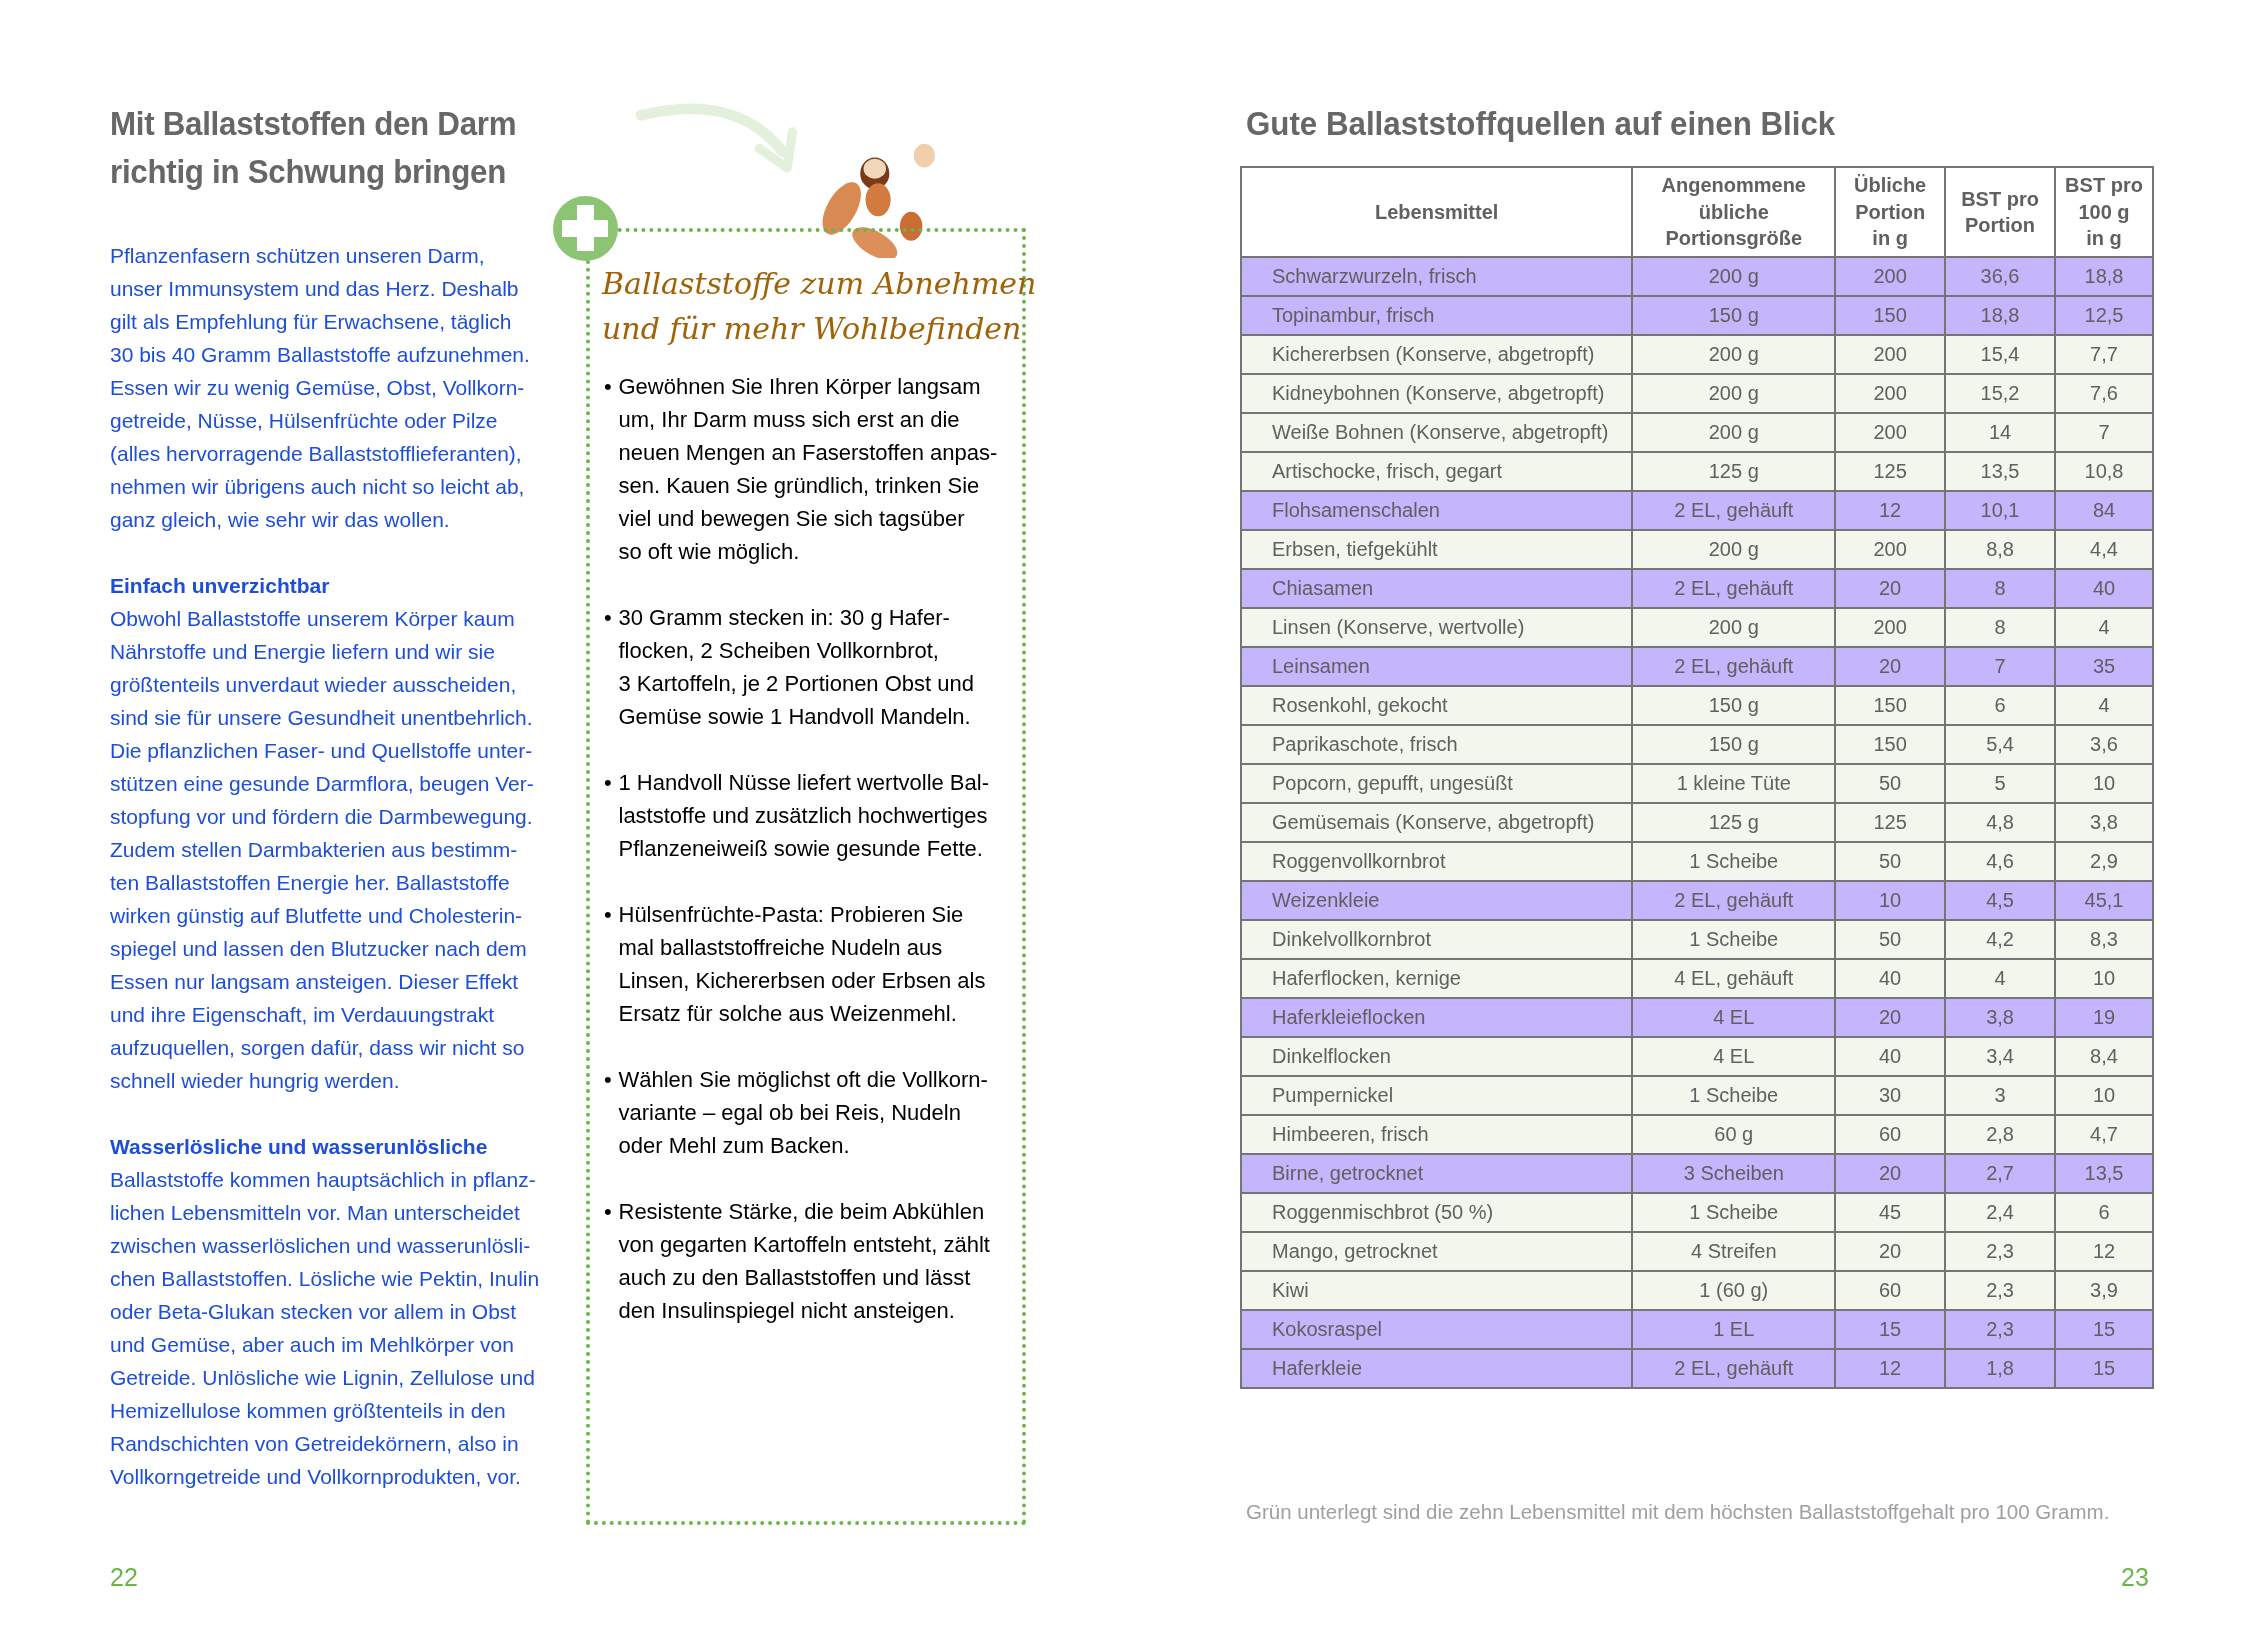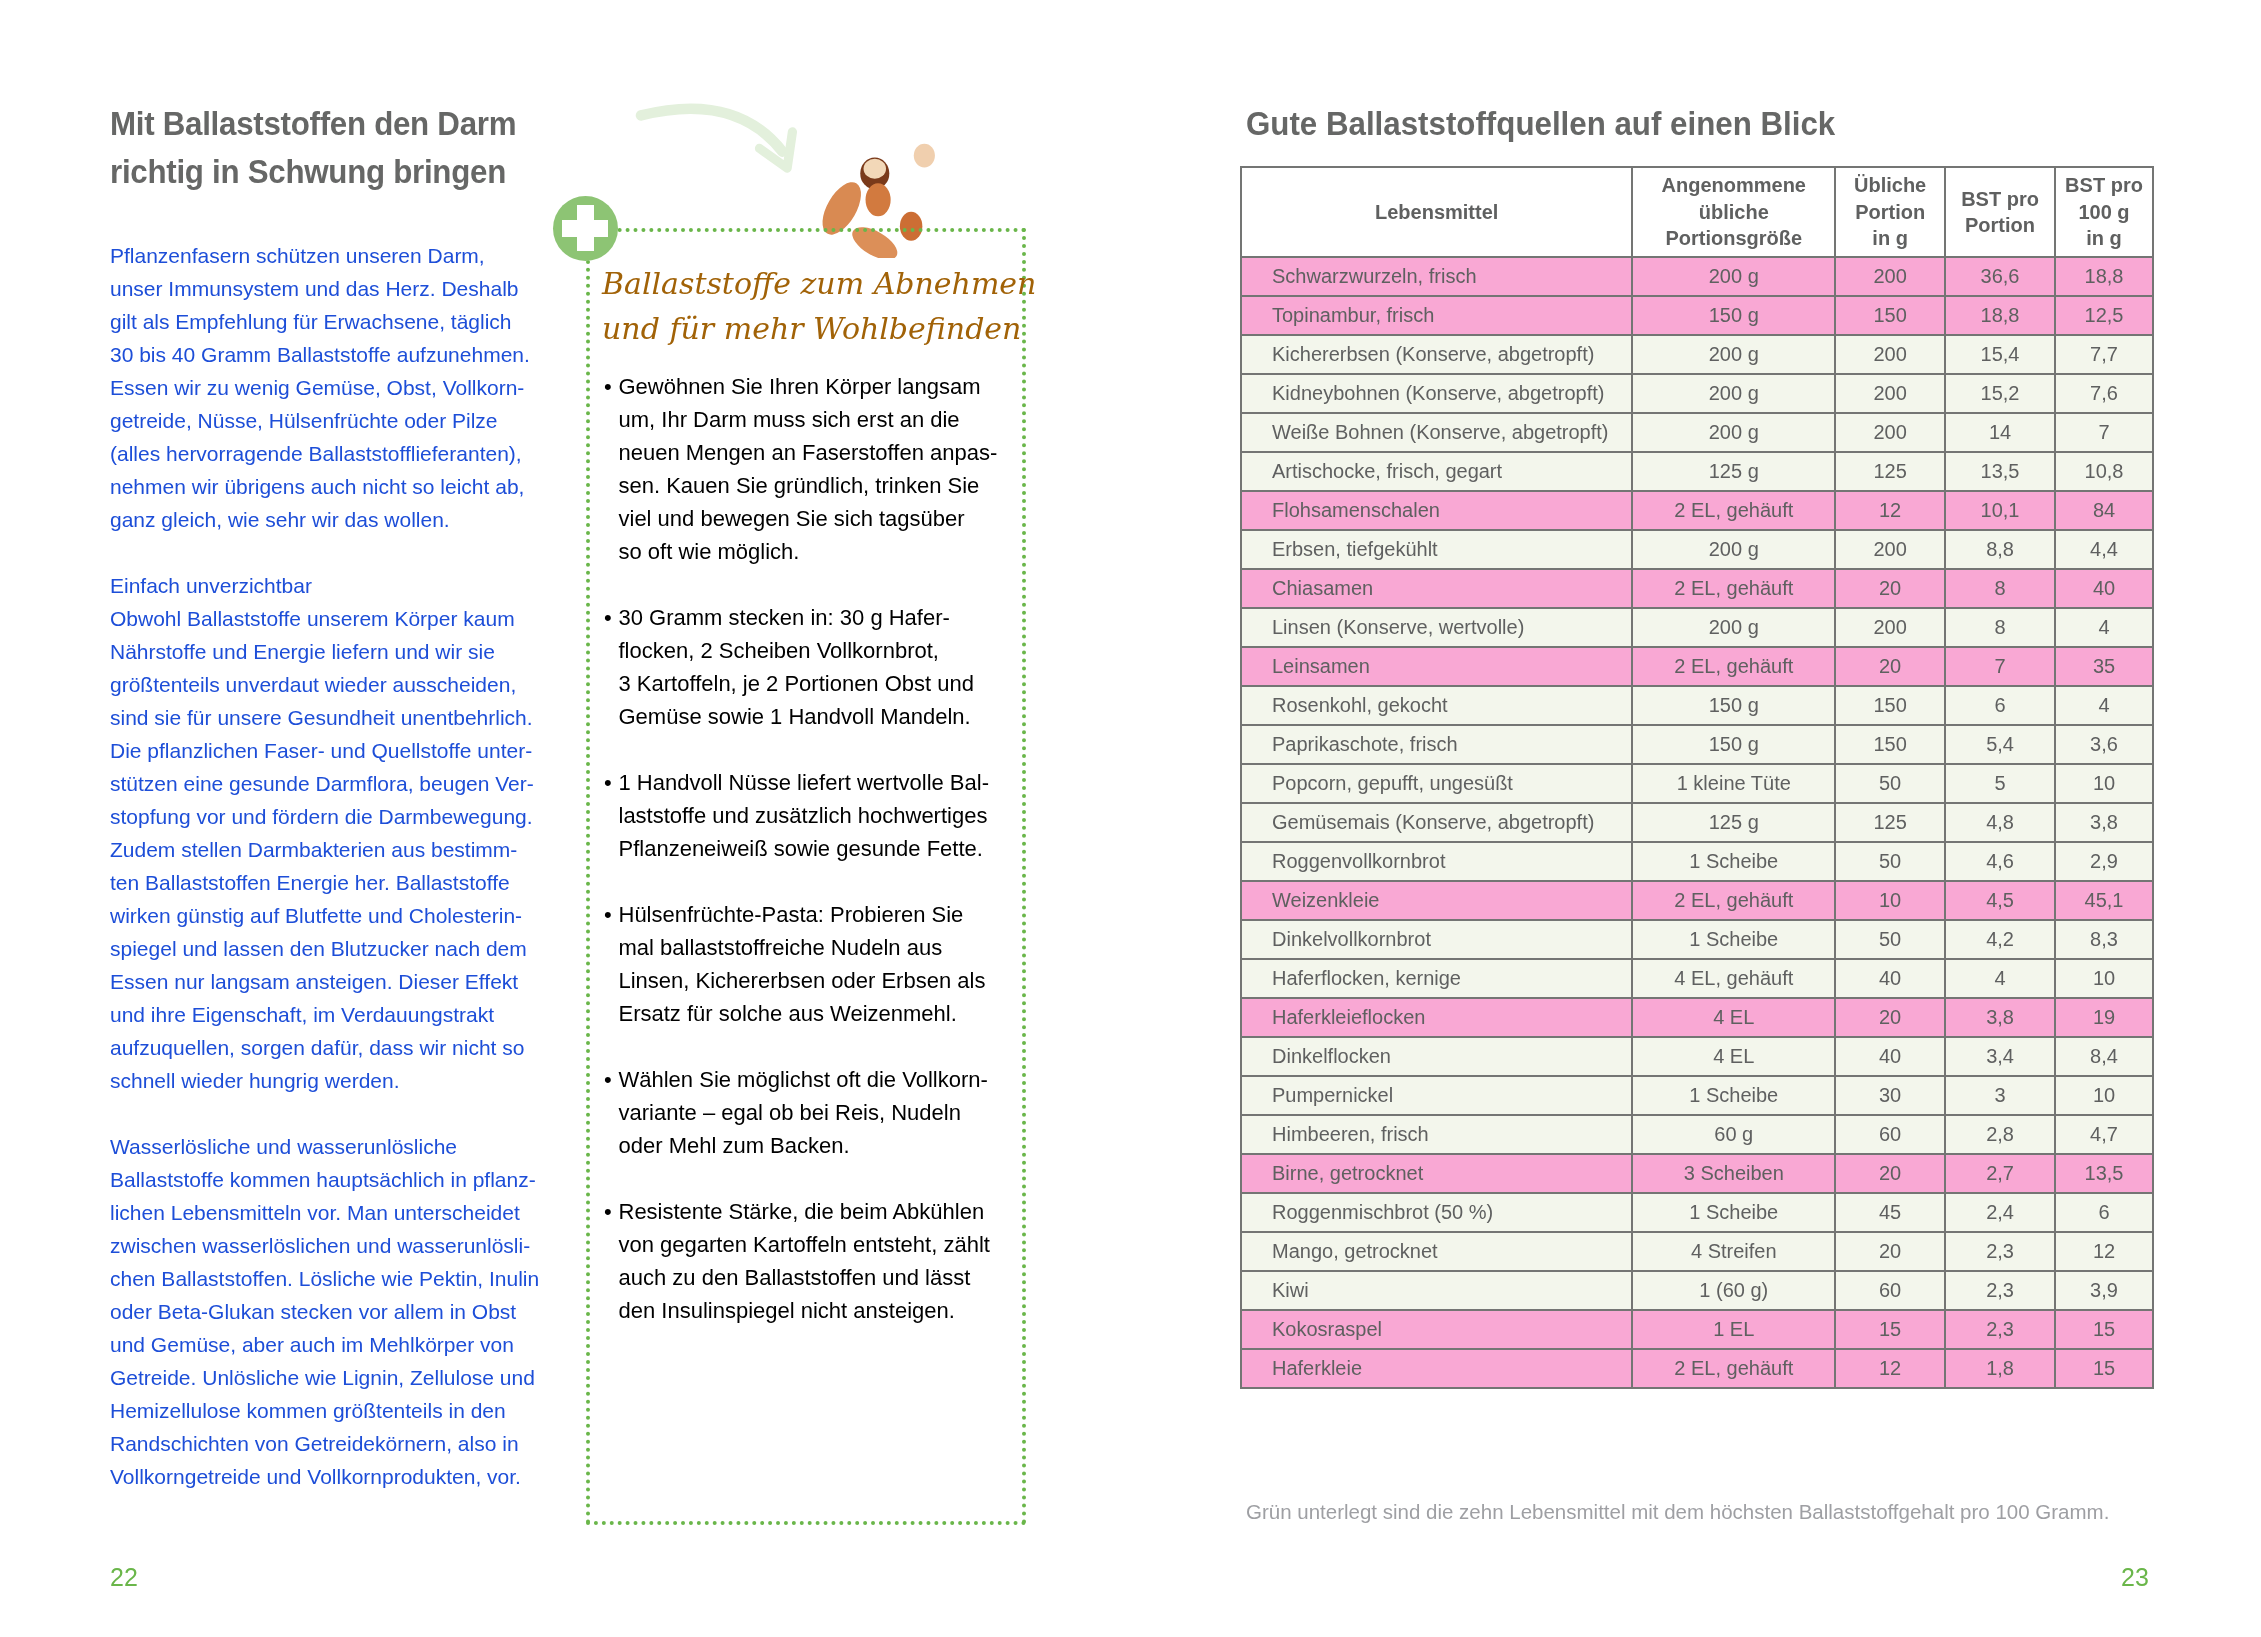--- a/index.html
+++ b/index.html
@@ -7,21 +7,21 @@
          font-family:"Liberation Sans", sans-serif; color:#5f6060; }
   .abs { position:absolute; }
 
   
   .headline { left:110px; top:99px; width:502px; font-family:"Liberation Sans", sans-serif;
               font-weight:bold; font-size:34px; line-height:48px; color:#666766;
               transform:scaleX(0.92); transform-origin:left top; letter-spacing:-0.3px; }
   .body-col { left:110px; top:239px; width:456px; font-size:21px; line-height:33px; color:#1d4ed8;
               font-family:"Liberation Sans Narrow","Liberation Sans", sans-serif; }
   .body-col p { margin:0 0 33px 0; }
-  .body-col .sub { font-weight:normal; display:block; }
+  .body-col .sub { font-weight:bold; display:block; }
   .line { display:block; white-space:nowrap; }
 
   
   .box { left:586px; top:228px; width:440px; height:1297px;
          border-top:4.6px dotted #6ab64a; border-right:4.6px dotted #6ab64a;
          border-bottom:4.6px dotted #6ab64a; border-left:4.6px dotted #6ab64a; box-sizing:border-box; }
   .plus { left:553px; top:196px; width:65px; height:65px; border-radius:50%; background:#8dc474; }
   .plus:before { content:""; position:absolute; left:9.2px; top:24px; width:46px; height:17px; background:#fff; }
   .plus:after  { content:""; position:absolute; left:24px; top:9.2px; width:17px; height:46px; background:#fff; }
   .box-title { left:602px; top:261px; width:409px; font-family:"DejaVu Serif", serif; font-style:italic;
@@ -42,21 +42,21 @@
   
   .right-title { left:1246px; top:99px; font-weight:bold; font-size:34px; line-height:48px; color:#666766;
                  transform:scaleX(0.92); transform-origin:left top; white-space:nowrap; }
   table.fiber { position:absolute; left:1240px; top:166px; width:914px; border-collapse:collapse;
                 font-family:"Liberation Sans Narrow","Liberation Sans", sans-serif; color:#5f6060; }
   table.fiber th, table.fiber td { border:2.6px solid #747574; }
   table.fiber th { height:88px; background:#ffffff; font-size:20px; line-height:26.4px; font-weight:bold;
                    color:#5f6060; text-align:center; padding:0 4px; }
   table.fiber td { height:37px; font-size:20px; text-align:center; padding:0; background:#f3f6ec; }
   table.fiber td.name { text-align:left; padding-left:30px; }
-  table.fiber tr.hl td { background:#f9a8d4; }
+  table.fiber tr.hl td { background:#c4b5fd; }
   col.c1 { width:392px; } col.c2 { width:203px; } col.c3 { width:110px; } col.c4 { width:110px; } col.c5 { width:98px; }
   .caption { left:1246px; top:1500px; font-size:20.5px; color:#9e9fa3; white-space:nowrap; }
 </style>
 </head>
 <body>
 
 <div class="abs headline">
   <span class="line">Mit Ballaststoffen den Darm</span>
   <span class="line">richtig in Schwung bringen</span>
 </div>

